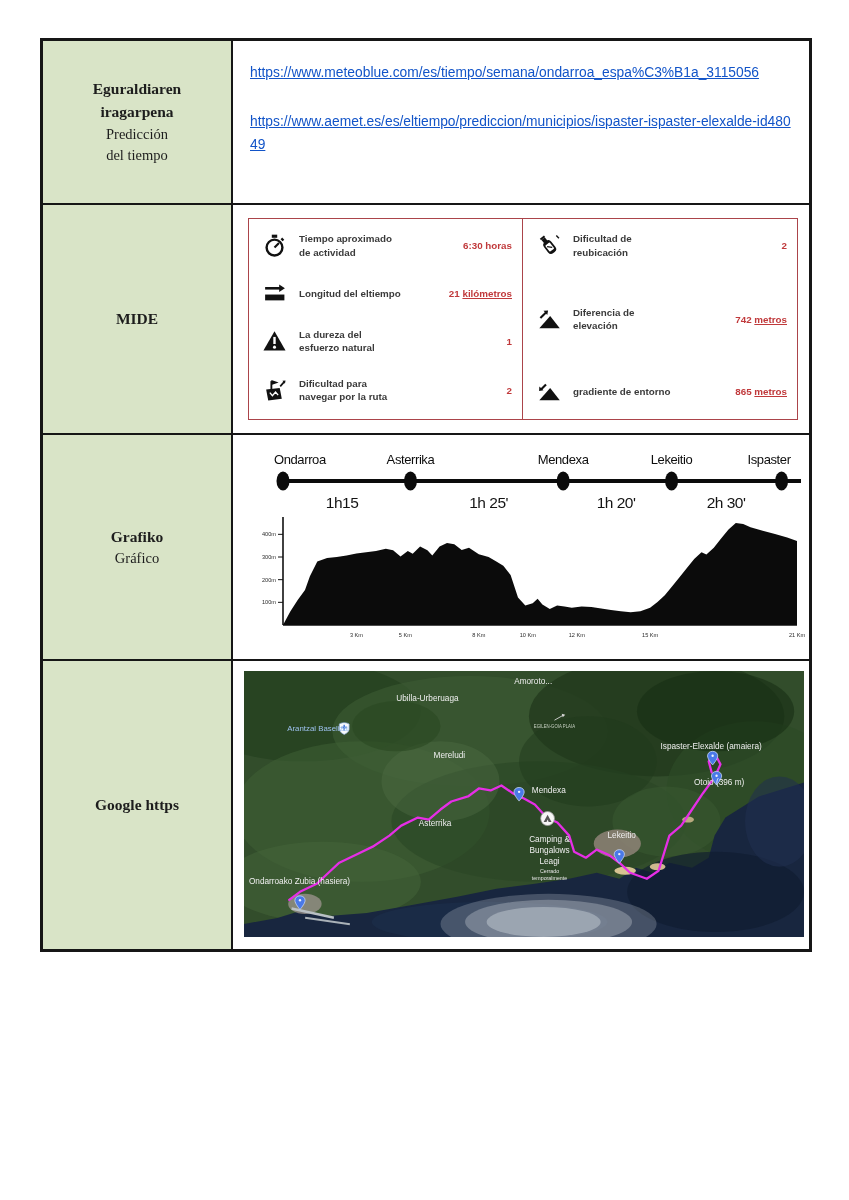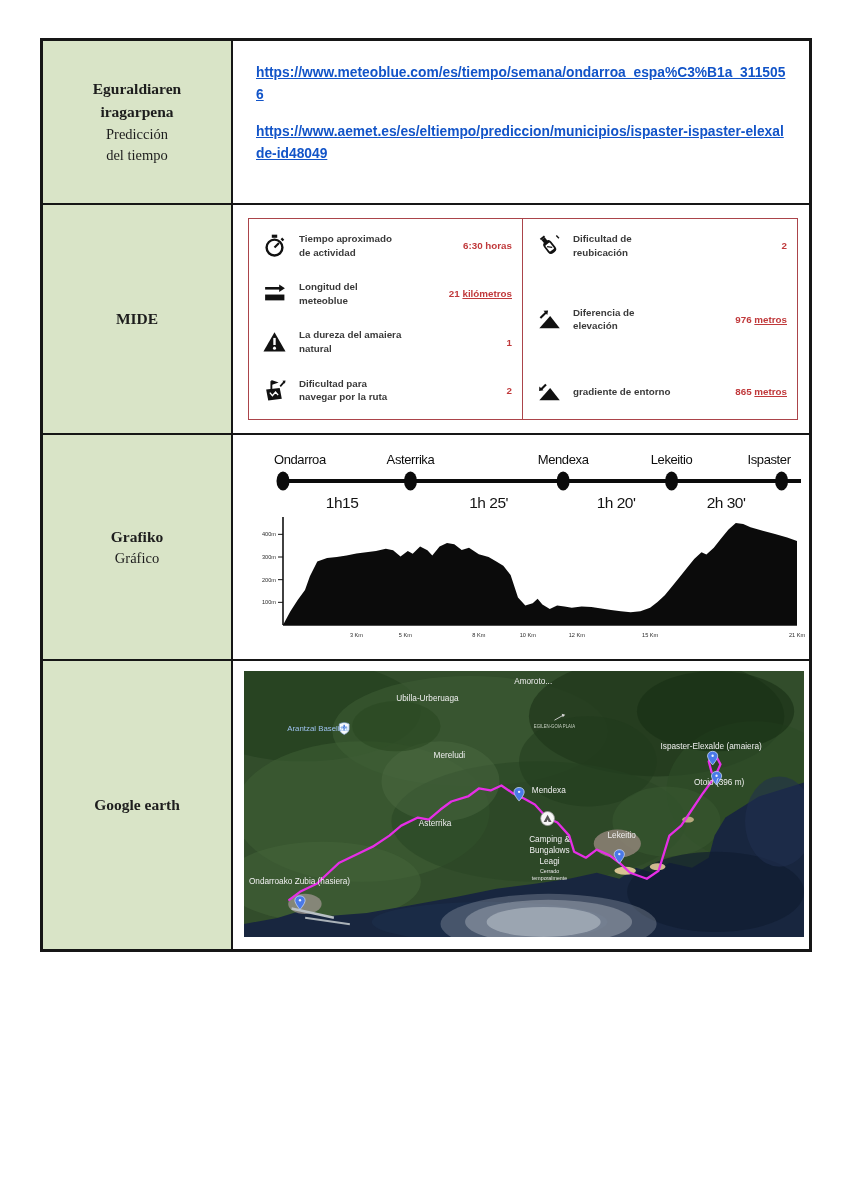--- a/index.html
+++ b/index.html
@@ -8,23 +8,23 @@
   .doc-table{position:absolute;left:40px;top:38px;width:766px;border:3px solid #161616;
              display:grid;grid-template-columns:190px 1fr;grid-template-rows:164px 230px 226px 288px;
              background:#fff;}
   .cell-label{background:#d9e4c7;border-right:2.5px solid #161616;border-bottom:2.5px solid #161616;
               display:flex;flex-direction:column;align-items:center;justify-content:center;
               font-family:"Liberation Serif",serif;color:#1d1d1d;text-align:center;padding:20px;}
   .cell-content{background:#ffffff;border-bottom:2.5px solid #161616;position:relative;overflow:hidden;}
   .row-last{border-bottom:none !important;}
   .lbl-bold{font-weight:bold;font-size:15.5px;line-height:1.5;}
   .lbl-reg{font-size:14.5px;line-height:1.5;font-family:Liberation Serif, serif;}
-  .links{padding:21px 23px;font-size:13.8px;line-height:1.62;font-weight:bold;}
+  .links{padding:21px 17px;font-size:13.8px;line-height:1.62;}
   .link{color:#1254c8;text-decoration:underline;word-break:break-all;display:block;cursor:pointer;}
-  .link + .link{margin-top:14px;}
+  .link + .link{margin-top:27px;}
   
   .mide-box{position:absolute;left:15px;top:13px;right:11px;bottom:13px;border:1.2px solid #ab444a;
             display:grid;grid-template-columns:1fr 1fr;background:#fff;}
   .mide-col{padding:13px 10px 15px 12px;display:flex;flex-direction:column;justify-content:space-between;}
   .mide-col-left{border-right:1.2px solid #ab444a;gap:18px;}
   .mide-row{display:flex;align-items:center;gap:11px;}
   .mide-icon{width:27px;flex:0 0 27px;display:flex;align-items:center;justify-content:center;}
   .mide-label{flex:1;font-size:9.8px;font-weight:bold;color:#3a3a3a;line-height:1.4;}
   .mide-value{font-size:9.8px;font-weight:bold;color:#c0393b;text-align:right;white-space:nowrap;min-width:62px;margin-left:36px;}
   .u{text-decoration:underline;text-align:center;}
@@ -81,33 +81,33 @@
           </div>
 
           <div class="mide-row">
             <span class="mide-icon">
               <svg width="25" height="25" viewBox="0 0 24 24">
                 <line x1="3" y1="7" x2="17.5" y2="7" stroke="#111" stroke-width="2.5"></line>
                 <polygon points="16.5,3.4 22,7 16.5,10.6" fill="#111"></polygon>
                 <rect x="3" y="13" width="18.5" height="5.6" fill="#111"></rect>
               </svg>
             </span>
-            <span class="mide-label">Longitud del meteoblue</span>
+            <span class="mide-label">Longitud del eltiempo</span>
             <span class="mide-value"><span>21 </span><span class="u">kilómetros</span></span>
           </div>
 
           <div class="mide-row">
             <span class="mide-icon">
               <svg width="25" height="25" viewBox="0 0 24 24">
                 <polygon points="12,2.2 22.6,20.6 1.4,20.6" fill="#111"></polygon>
                 <rect x="10.85" y="7.6" width="2.3" height="6.8" fill="#fff"></rect>
                 <circle cx="12" cy="17.4" r="1.45" fill="#fff"></circle>
               </svg>
             </span>
-            <span class="mide-label">La dureza del amaiera natural</span>
+            <span class="mide-label">La dureza del esfuerzo natural</span>
             <span class="mide-value"><span>1</span><span class="u"></span></span>
           </div>
 
           <div class="mide-row">
             <span class="mide-icon">
               <svg width="25" height="25" viewBox="0 0 24 24">
                 <polygon points="4,11 17,9.5 19,20 6,21.5" fill="#111"></polygon>
                 <polyline points="7.5,14 10,17 13,13.5 15.5,16.5" stroke="#fff" stroke-width="1.3" fill="none"></polyline>
                 <line x1="9" y1="12" x2="9" y2="3" stroke="#111" stroke-width="1.8"></line>
                 <polygon points="9,2 16,4.2 9,6.6" fill="#111"></polygon>
@@ -142,21 +142,21 @@
 
           <div class="mide-row">
             <span class="mide-icon">
               <svg width="25" height="25" viewBox="0 0 24 24">
                 <polygon points="3.2,20.5 13.6,8.6 22.8,20.5" fill="#111"></polygon>
                 <line x1="4.2" y1="10.6" x2="9.6" y2="5.2" stroke="#111" stroke-width="2"></line>
                 <polygon points="7.2,3.6 11.6,3.4 10.8,7.6" fill="#111"></polygon>
               </svg>
             </span>
             <span class="mide-label">Diferencia de elevación</span>
-            <span class="mide-value"><span>976 </span><span class="u">metros</span></span>
+            <span class="mide-value"><span>742 </span><span class="u">metros</span></span>
           </div>
 
           <div class="mide-row">
             <span class="mide-icon">
               <svg width="25" height="25" viewBox="0 0 24 24">
                 <polygon points="3.2,20.5 13.6,8.6 22.8,20.5" fill="#111"></polygon>
                 <line x1="9.6" y1="5.2" x2="4.8" y2="10" stroke="#111" stroke-width="2"></line>
                 <polygon points="3.2,7.2 3,11.6 7.2,10.8" fill="#111"></polygon>
               </svg>
             </span>
@@ -206,21 +206,21 @@
             <text x="278.76190476190476" y="190" text-anchor="middle" class="ax">10 Km</text>
             <text x="327.7142857142857" y="190" text-anchor="middle" class="ax">12 Km</text>
             <text x="401.14285714285717" y="190" text-anchor="middle" class="ax">15 Km</text>
             <text x="548" y="190" text-anchor="middle" class="ax">21 Km</text>
             <polygon points="34,178 34.0,178.0 41.3,164.4 48.7,153.1 56.0,142.9 60.9,129.3 68.3,114.5 78.1,110.9 87.8,110.0 97.6,108.6 107.4,106.4 117.2,105.2 127.0,104.1 136.8,101.8 144.1,103.2 151.5,109.5 158.8,104.1 163.7,106.8 171.1,99.6 178.4,103.2 183.3,108.6 190.6,99.6 198.0,95.9 205.3,97.3 212.7,103.0 220.0,100.7 229.8,107.3 239.6,110.0 246.9,114.3 254.3,118.8 261.6,127.9 269.0,150.6 276.3,158.5 283.7,156.2 288.6,151.7 293.4,157.4 300.8,161.9 308.1,158.5 315.5,159.6 322.8,160.8 332.6,159.6 342.4,160.1 352.2,161.5 362.0,163.0 371.8,164.2 381.6,165.3 391.4,164.2 401.1,160.8 408.5,155.1 415.8,148.3 423.2,139.2 430.5,130.2 437.9,121.1 445.2,112.0 452.5,105.2 457.4,107.5 464.8,100.7 472.1,91.6 479.5,82.6 486.8,76.0 494.2,76.9 501.5,80.3 513.7,83.7 526.0,87.1 538.2,90.5 548.0,93.9 548,178" fill="#0b0b0b"></polygon>
           </g>
       </svg>
     </div>
 
     <div class="cell-label row-last">
-      <span class="lbl-bold">Google earth</span>
+      <span class="lbl-bold">Google https</span>
     </div>
     <div class="cell-content row-last">
       <svg class="map-svg" width="560" height="266" viewBox="0 0 570 265" preserveAspectRatio="none">
 
         <rect x="0" y="0" width="570" height="265" fill="#324d2b"></rect>
         <ellipse cx="60" cy="40" rx="120" ry="50" fill="#24401f" opacity="0.7"></ellipse>
         <ellipse cx="230" cy="60" rx="140" ry="55" fill="#3c5c33" opacity="0.6"></ellipse>
         <ellipse cx="420" cy="45" rx="130" ry="60" fill="#22381c" opacity="0.75"></ellipse>
         <ellipse cx="520" cy="120" rx="90" ry="70" fill="#2c4a26" opacity="0.7"></ellipse>
         <ellipse cx="120" cy="140" rx="130" ry="70" fill="#3f6136" opacity="0.5"></ellipse>

